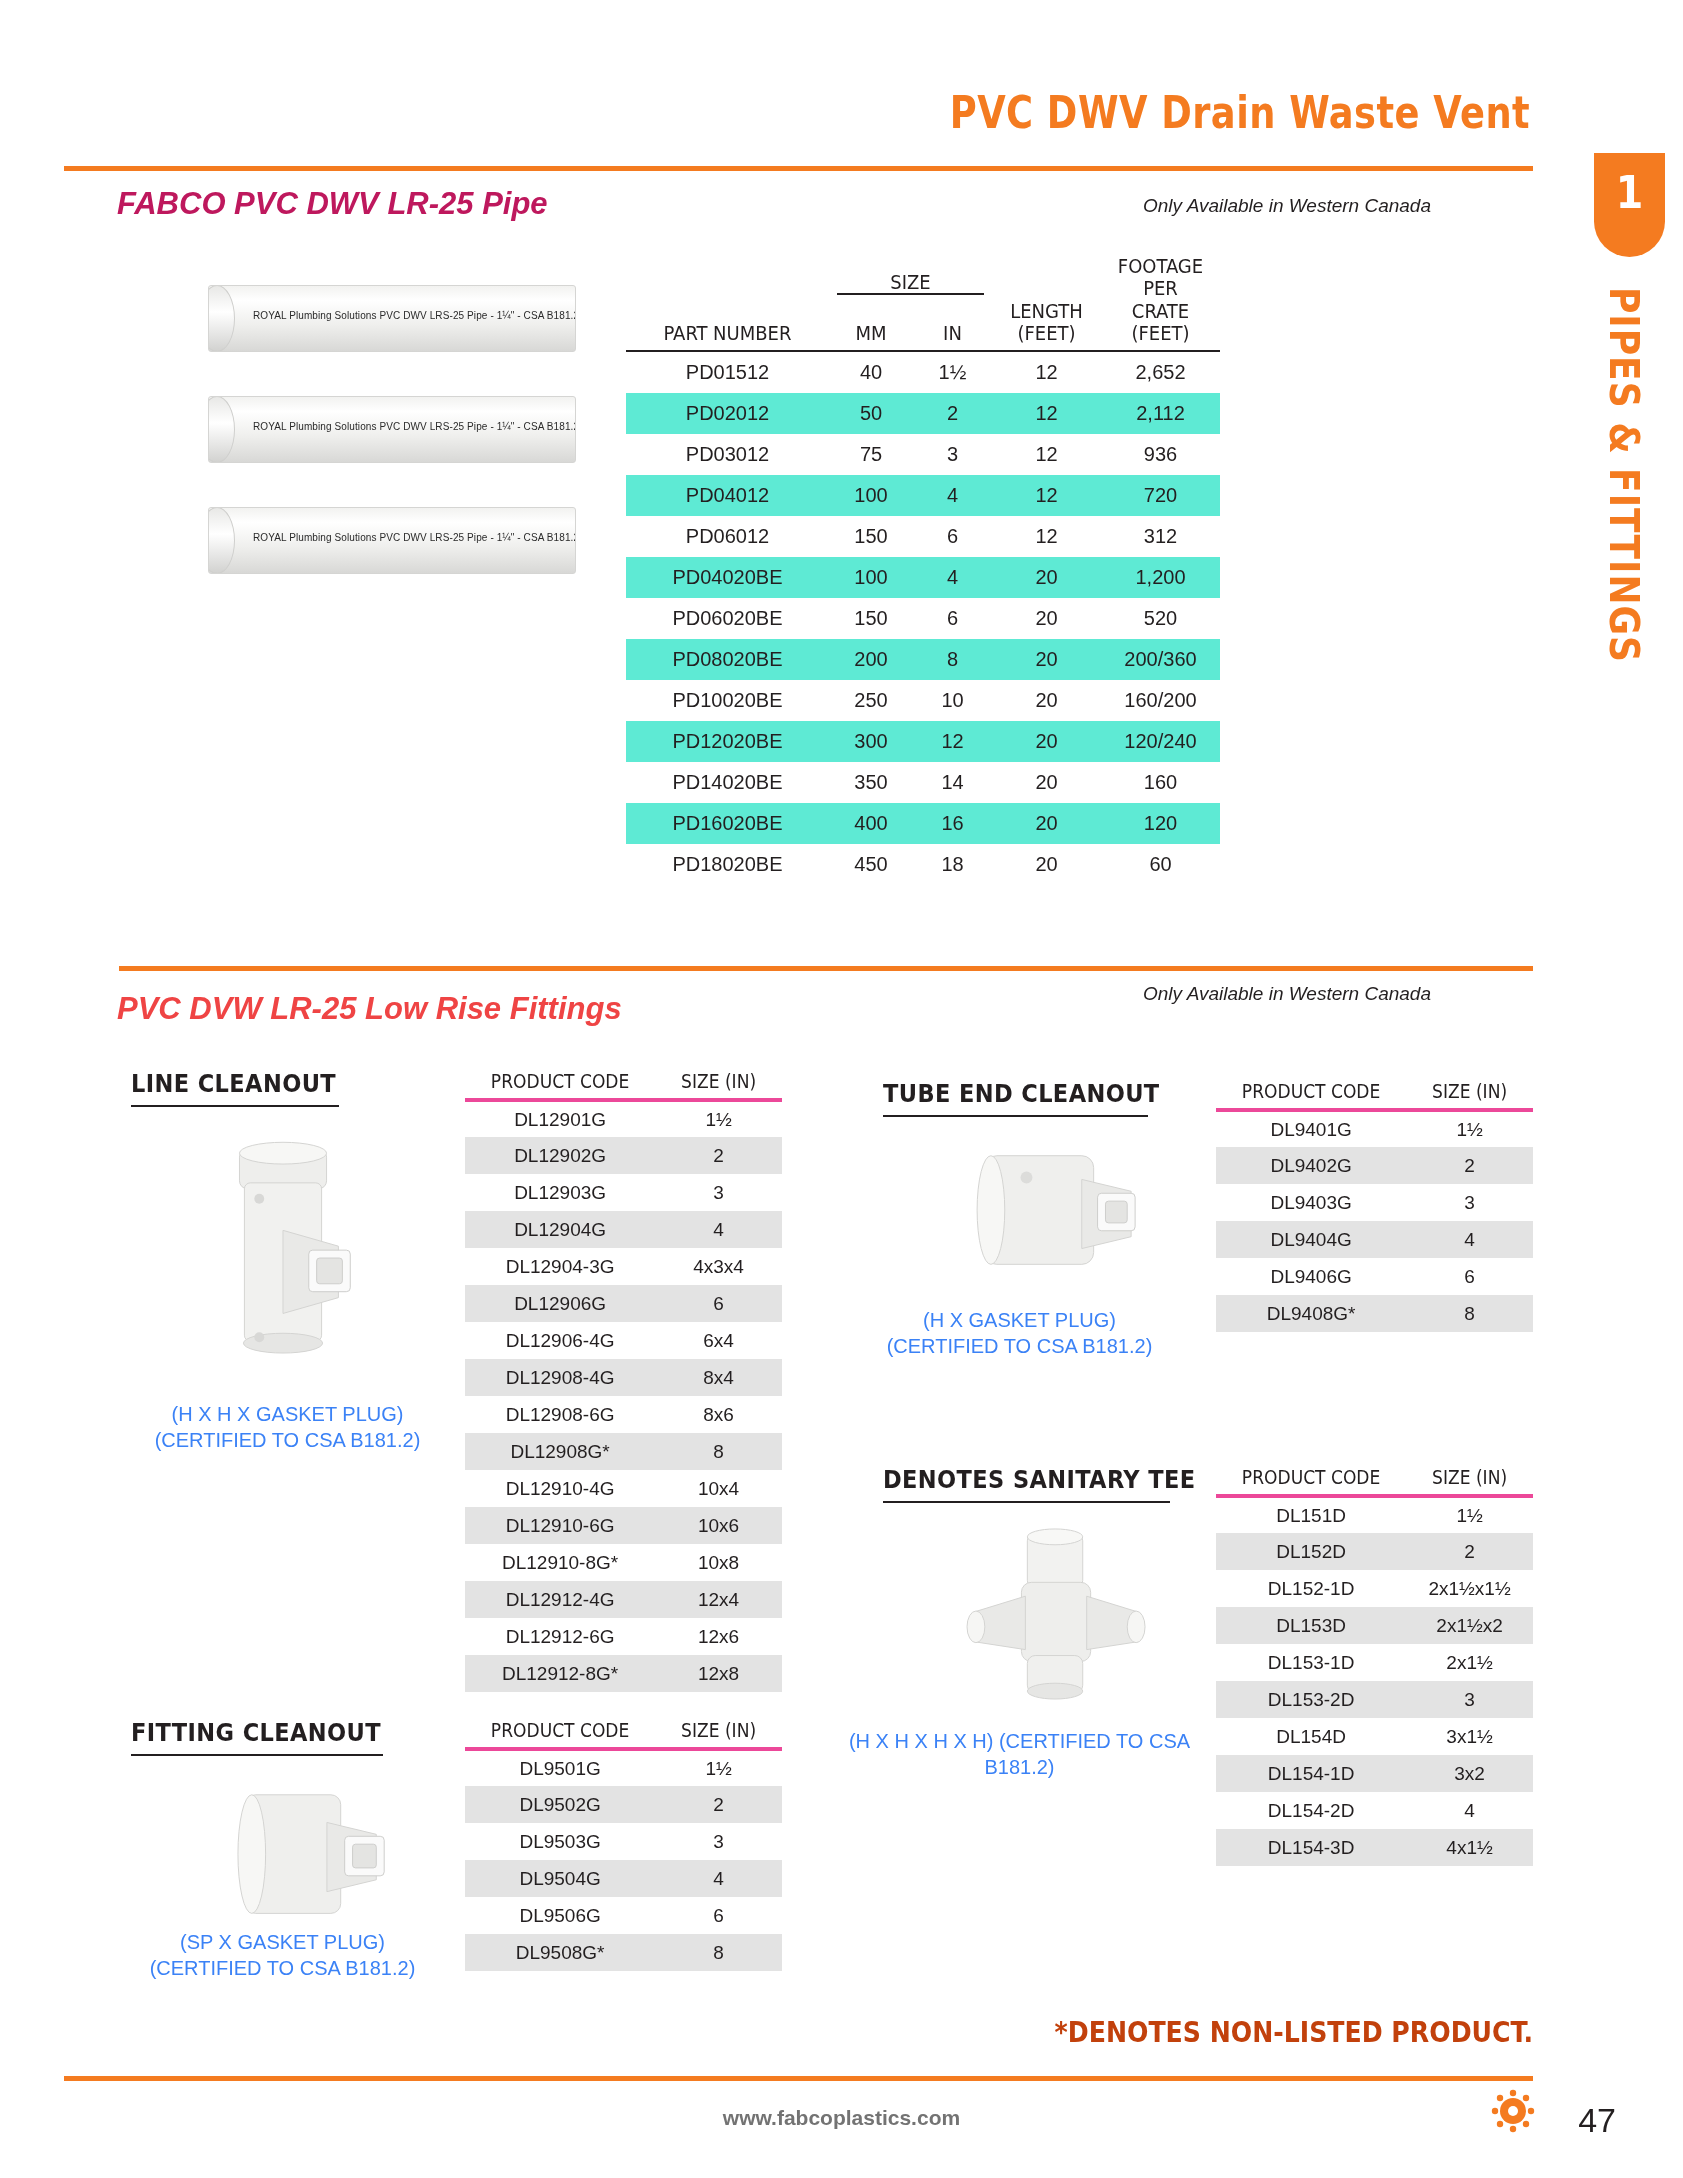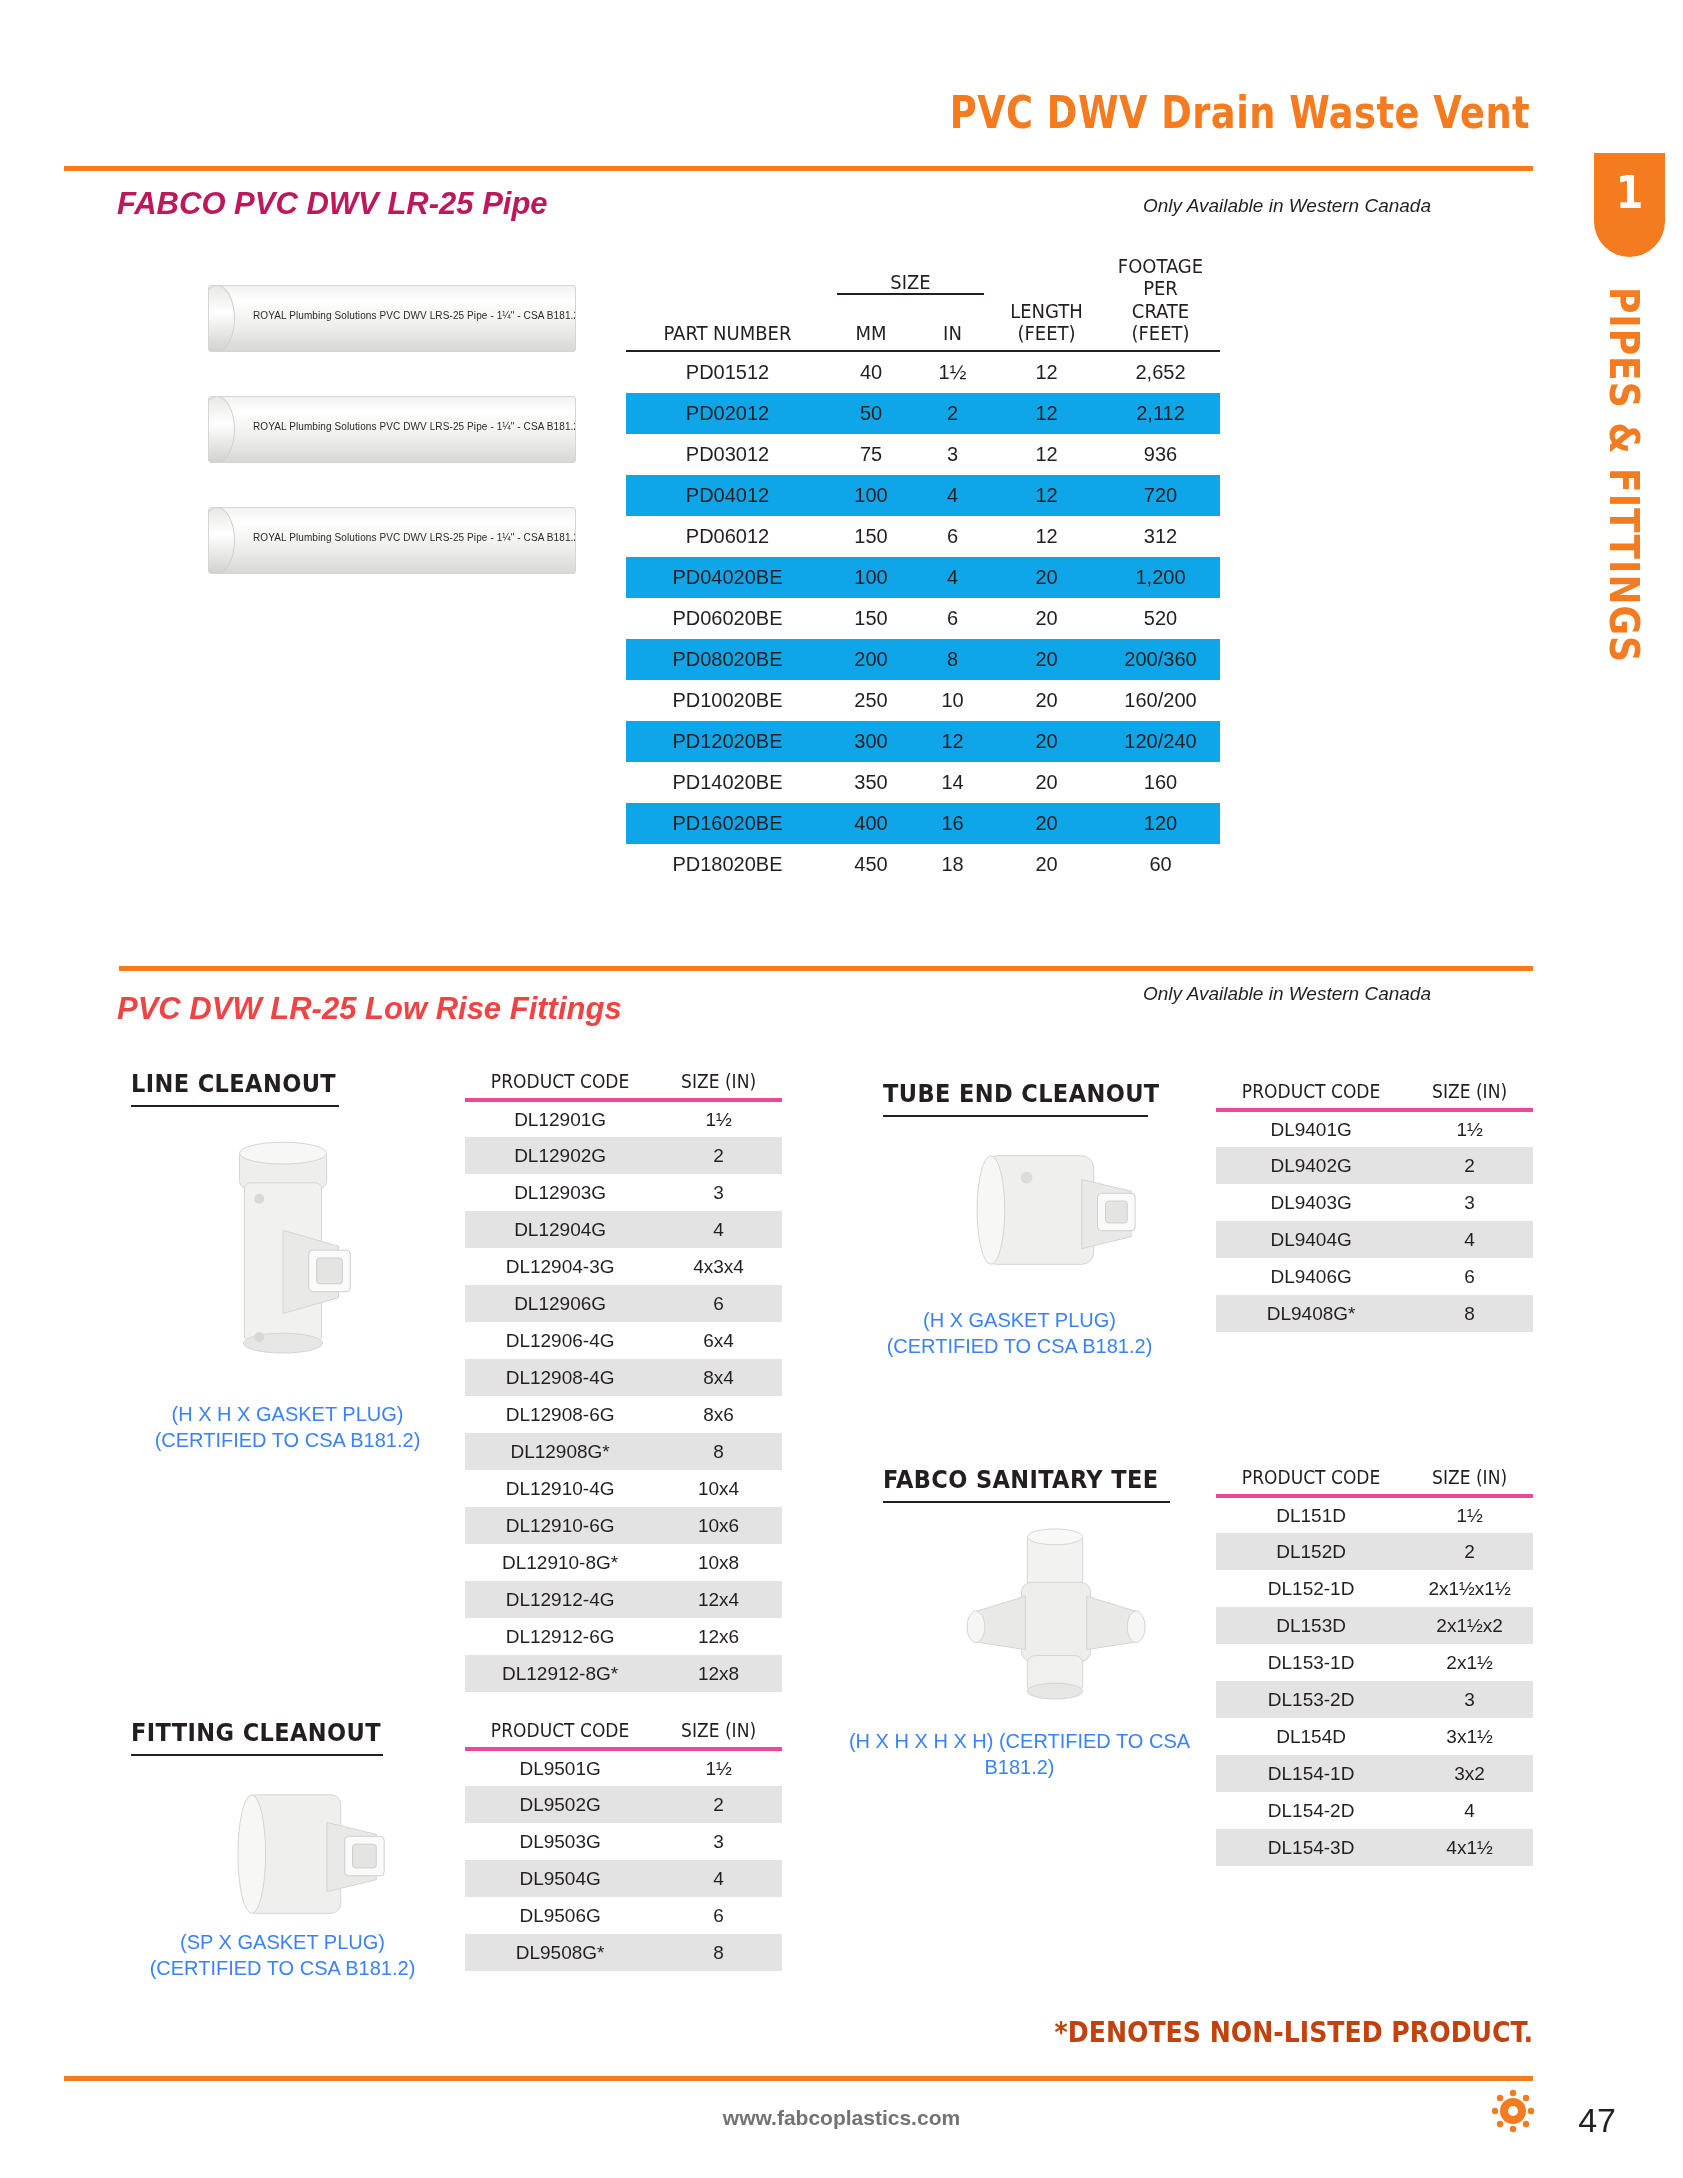--- a/index.html
+++ b/index.html
@@ -183,21 +183,21 @@
     font-size: 20px;
     vertical-align: bottom;
     padding-bottom: 5px;
     height: auto;
     line-height: 1.12;
   }
   .tbl-main .hdr-rule td {
     height: 3px;
     padding: 0;
   }
-  .tbl-main tbody tr.alt td { background: #0ea5e9; }
+  .tbl-main tbody tr.alt td { background: #5eead4; }
   .tbl-main td.pn { width: 203px; }
   .tbl-main td.mm { width: 84px; }
   .tbl-main td.in { width: 79px; }
   .tbl-main td.len { width: 109px; }
   .tbl-main td.fpc { width: 119px; }
   .size-span-line {
     display: block;
     border-bottom: 2px solid #231f20;
     margin: 0 8px 16px 8px;
   }
@@ -618,21 +618,21 @@
   <path d="M118 46 L168 58 L168 104 L118 116 Z" fill="#e9e9e7" stroke="#d3d3d1"></path>
   <rect x="134" y="60" width="38" height="38" rx="4" fill="#fafafa" stroke="#cdcdcb"></rect>
   <rect x="142" y="68" width="22" height="22" rx="3" fill="#e4e4e2" stroke="#cdcdcb"></rect>
   <circle cx="62" cy="44" r="6" fill="#dcdcda"></circle>
 </svg>
 <div class="ft-cap" style="left:871px; top:1307px; width:297px;">
   <div>(H X GASKET PLUG)</div>
   <div>(CERTIFIED TO CSA B181.2)</div>
 </div>
 
-<div class="ft-head" style="left:883px; top:1465px; width:287px;">FABCO SANITARY TEE</div>
+<div class="ft-head" style="left:883px; top:1465px; width:287px;">DENOTES SANITARY TEE</div>
 <div class="ft-table" style="left:1216px; top:1465px; width:317px;">
   <table>
     <thead>
         <tr>
       <th style="width:60%">PRODUCT CODE</th>
       <th style="width:40%">SIZE (IN)</th>
     </tr>
       </thead>
     <tbody id="rows-g3">
         <tr>

